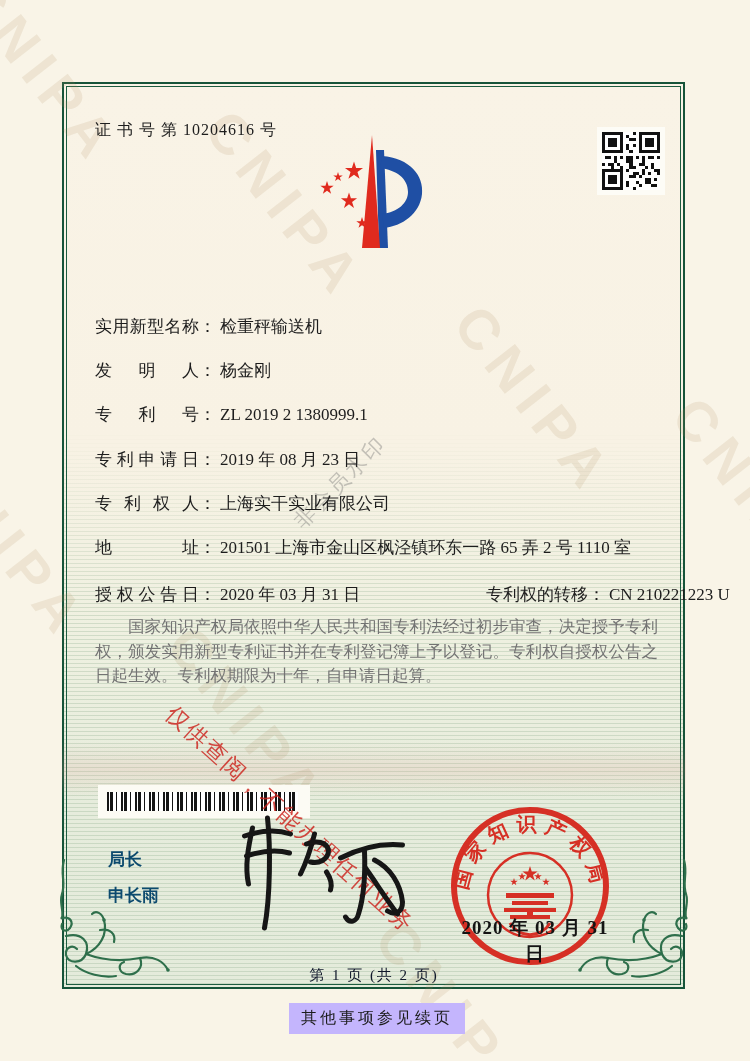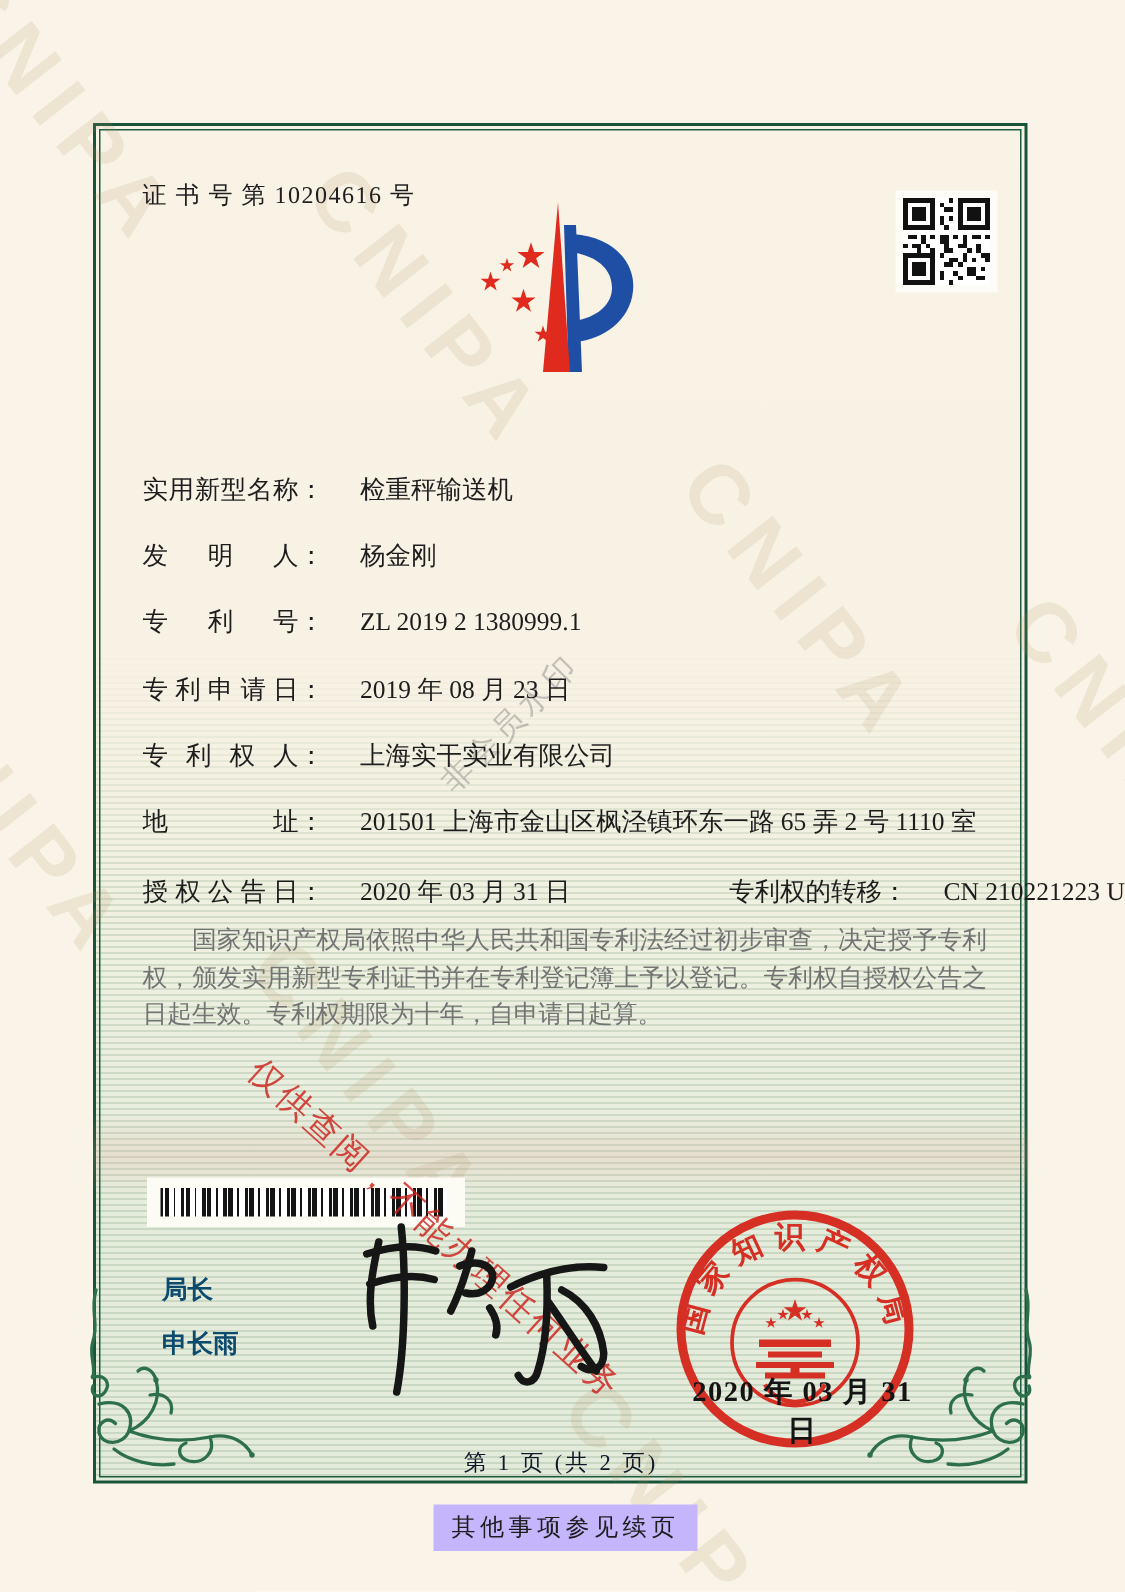--- a/index.html
+++ b/index.html
@@ -24,21 +24,21 @@
 
   .cert-no{position:absolute;left:95px;top:120px;font-size:16px;letter-spacing:1px;color:#1e1e1e;z-index:10;}
   .logo{position:absolute;left:318px;top:132px;z-index:10;}
   .qr-pad{position:absolute;left:597px;top:127px;width:68px;height:68px;background:#fdfcf6;z-index:10;}
   .qr{position:absolute;left:5px;top:5px;}
   .title{position:absolute;left:62px;width:624px;top:222px;text-align:center;font-size:41px;font-weight:bold;
     letter-spacing:1px;color:#111;z-index:10;}
 
   .frow{position:absolute;left:95px;font-size:17px;color:#1d1d1d;z-index:10;white-space:nowrap;}
   .flabel{display:inline-block;width:104px;text-align:justify;text-align-last:justify;}
-  .fvalue{margin-left:24px;text-align:center;}
+  .fvalue{margin-left:4px;text-align:center;}
   .grant{position:absolute;left:391px;top:0;}
   .r1{top:315px}.r2{top:359px}.r3{top:403px}.r4{top:448px}.r5{top:492px}.r6{top:536px}.r7{top:583px}
 
   .bodytext{position:absolute;left:95px;top:615px;width:563px;font-size:16.5px;line-height:24.5px;
     text-align:justify;color:#737373;z-index:10;}
   .bodytext p{margin:0;text-indent:2em;}
 
   .barcode-pad{position:absolute;left:98px;top:785px;width:212px;height:33px;background:#fcfbf4;z-index:12;}
   .barcode{position:absolute;left:9px;top:7px;width:191px;height:19px;
     background:repeating-linear-gradient(90deg,#141414 0 2px,#fff 2px 3px,#141414 3px 6px,#fff 6px 9px,#141414 9px 10px,#fff 10px 14px);}

